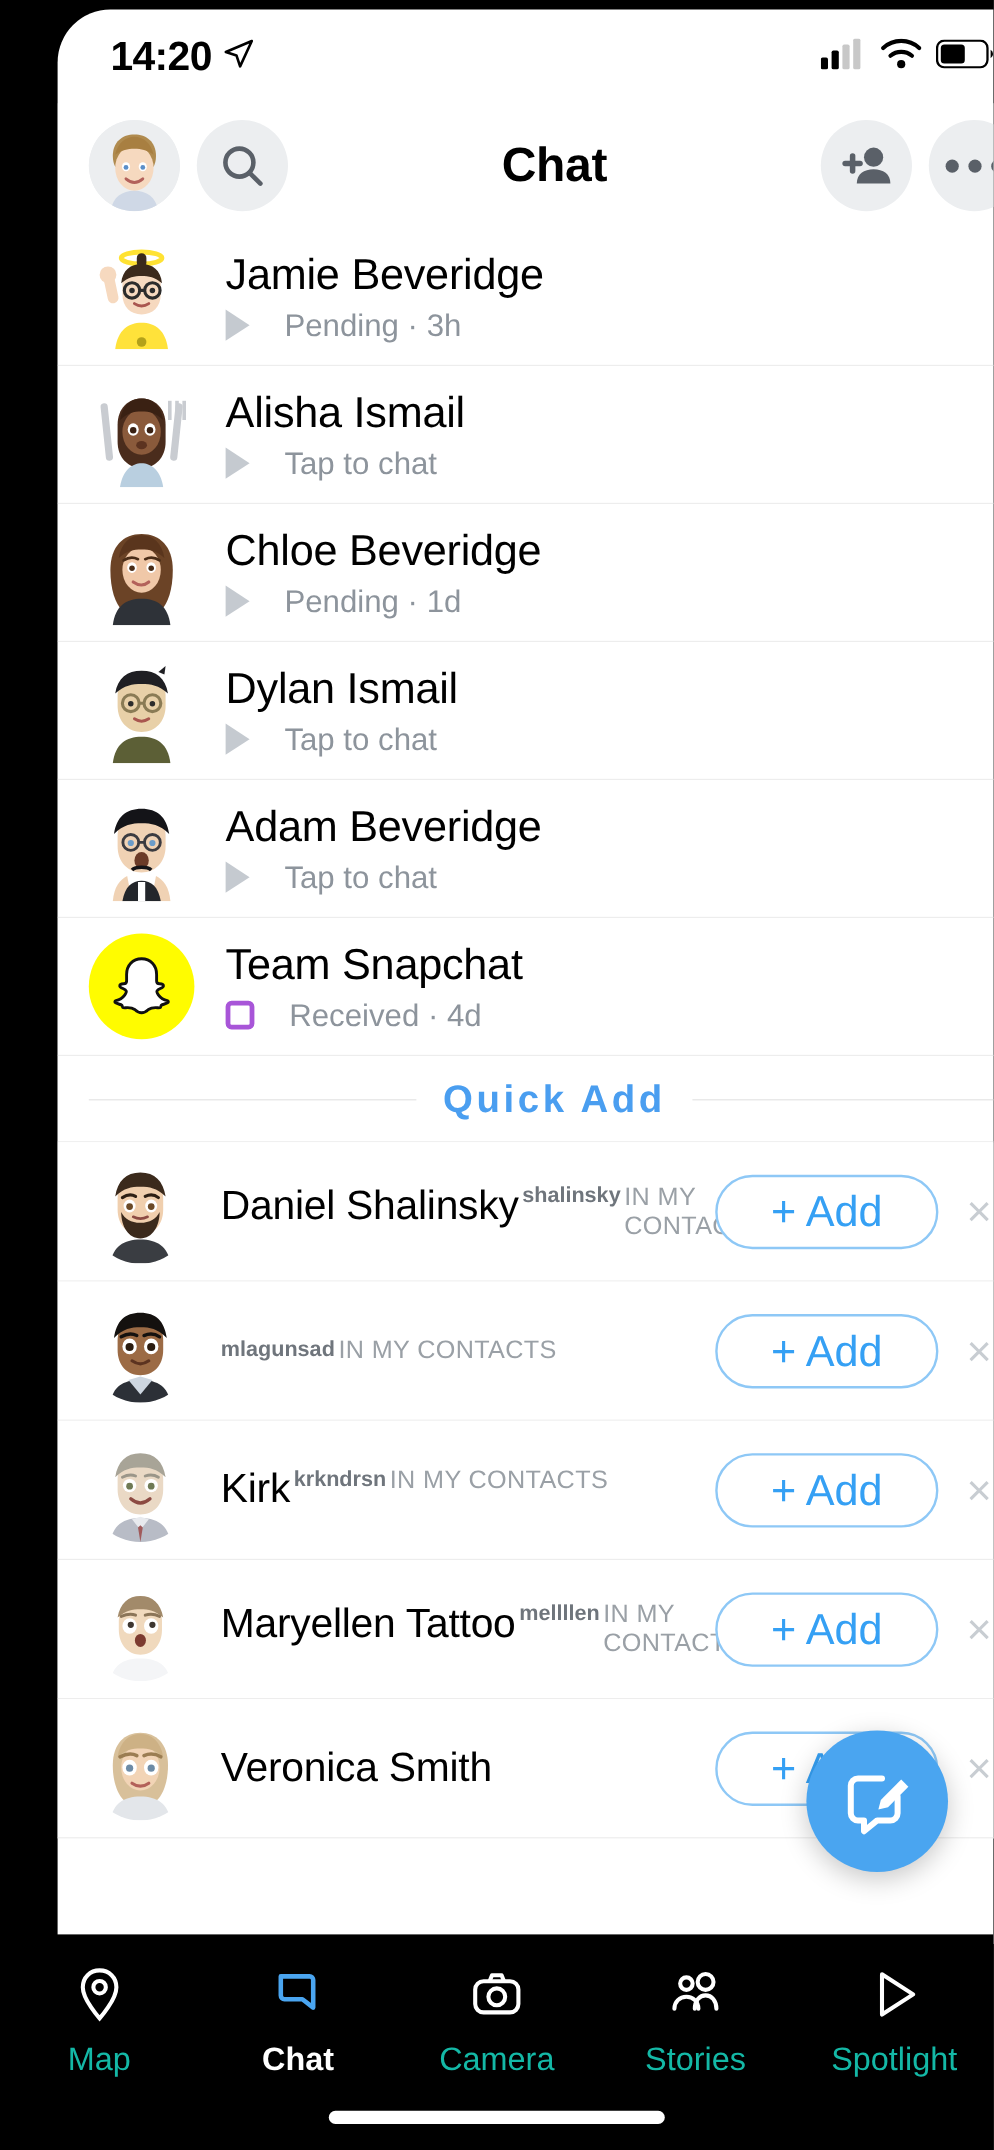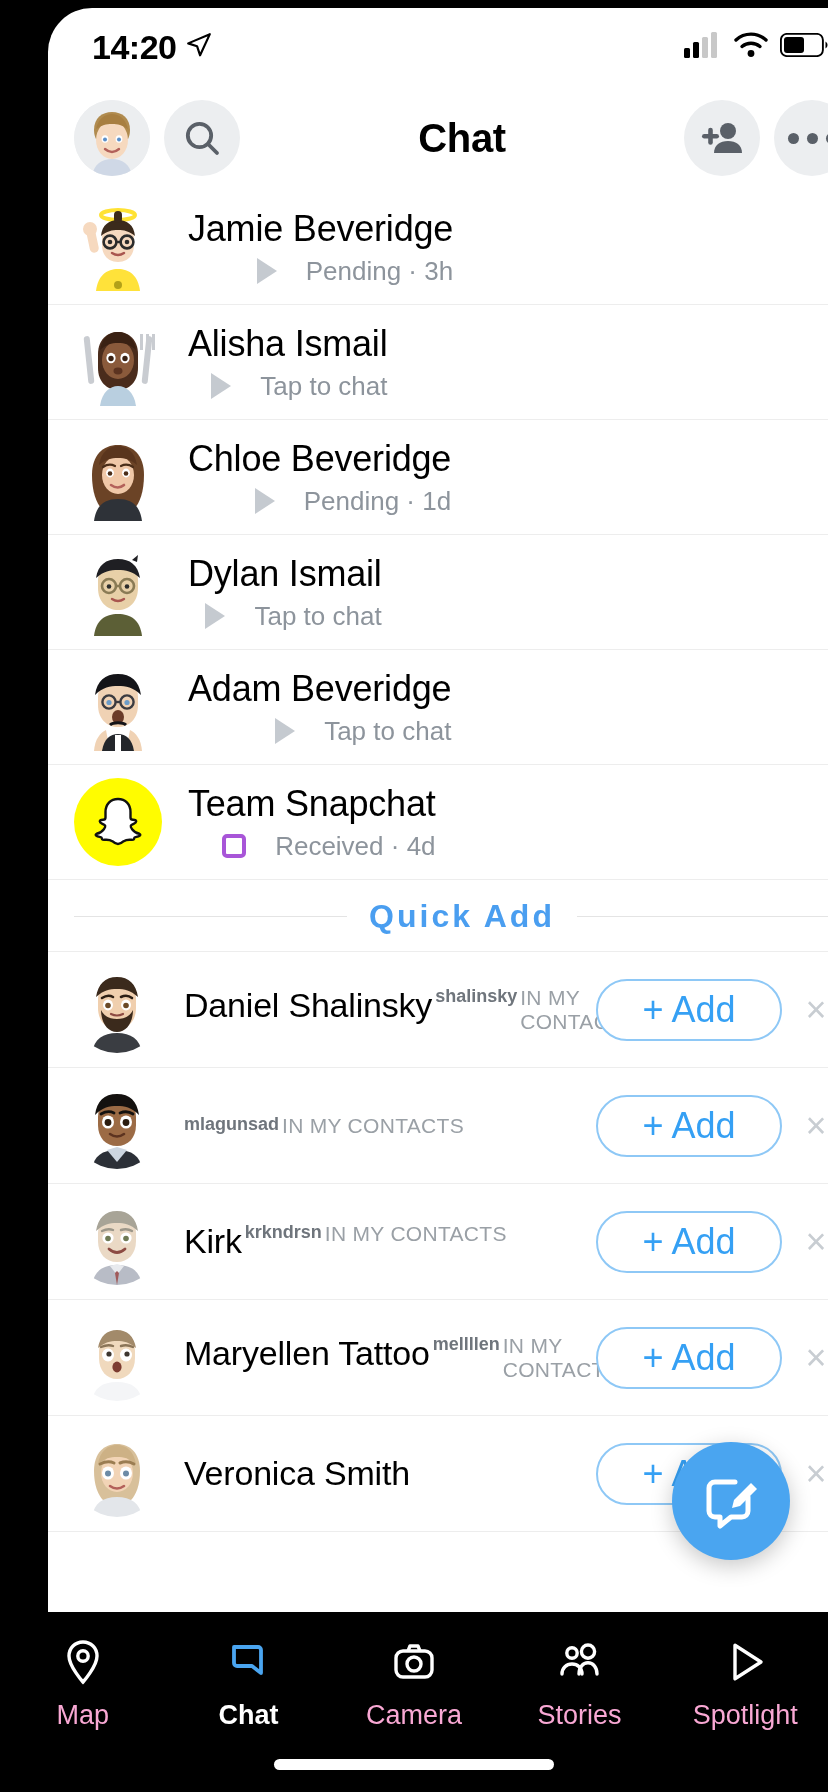--- a/index.html
+++ b/index.html
@@ -83,21 +83,21 @@
     padding: 0 26px;
     border-bottom: 1px solid #ededed;
     position: relative;
   }
   .chat-avatar {
     width: 88px; height: 88px;
     flex: 0 0 auto;
     display: flex; align-items: center; justify-content: center;
     margin-right: 26px;
   }
-  .chat-text { display: flex; flex-direction: column; gap: 6px; min-width: 0; align-items: flex-end;}
+  .chat-text { display: flex; flex-direction: column; gap: 6px; min-width: 0;}
   .chat-name {
     font-size: 36px; color: #000; font-weight: 400;
     letter-spacing: -0.2px; white-space: nowrap;
   }
   .chat-sub {
     display: flex; align-items: center; gap: 29px;
     font-size: 26px; color: #8d949c;
   }
   .snap-arrow {
     width: 0; height: 0;
@@ -188,21 +188,21 @@
     background: #000;
     display: flex; align-items: flex-start;
     padding-top: 26px;
     z-index: 40;
   }
   .nav-item {
     flex: 1;
     display: flex; flex-direction: column;
     align-items: center; gap: 10px;
   }
-  .nav-label { font-size: 27px; color: #f9a8d4; }
+  .nav-label { font-size: 27px; color: #14b8a6; }
   .nav-item.active .nav-label { color: #fff; font-weight: 700; }
   .home-indicator {
     position: absolute;
     left: 50%; transform: translateX(-50%);
     bottom: 22px;
     width: 280px; height: 11px;
     border-radius: 6px; background: #fff;
     z-index: 50;
   }
 </style>

